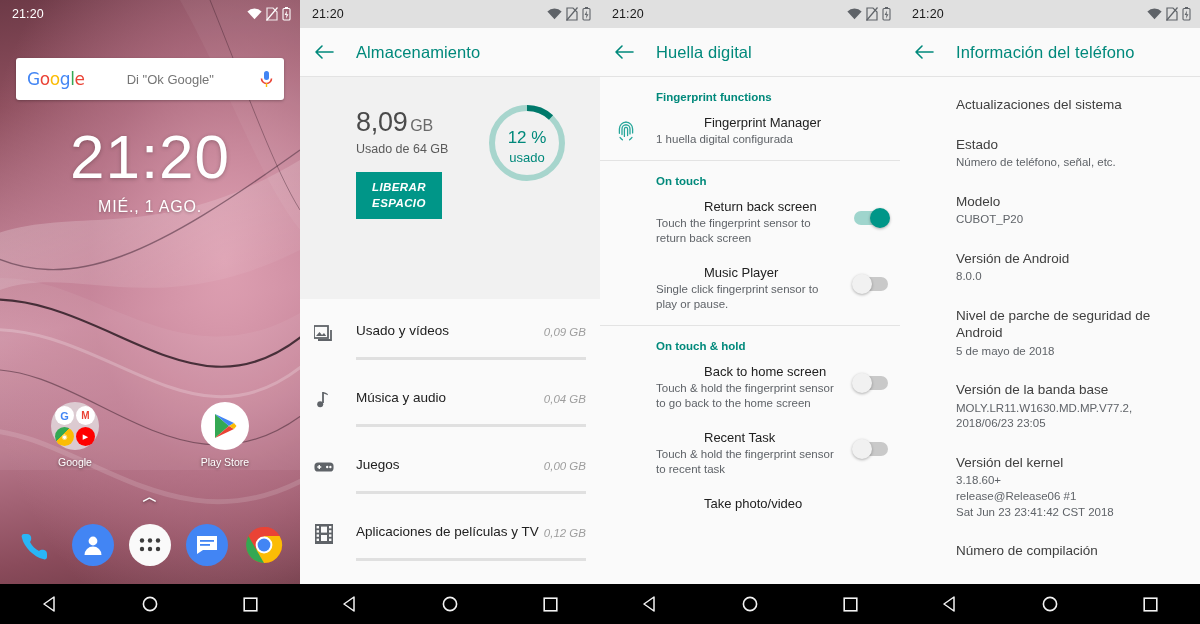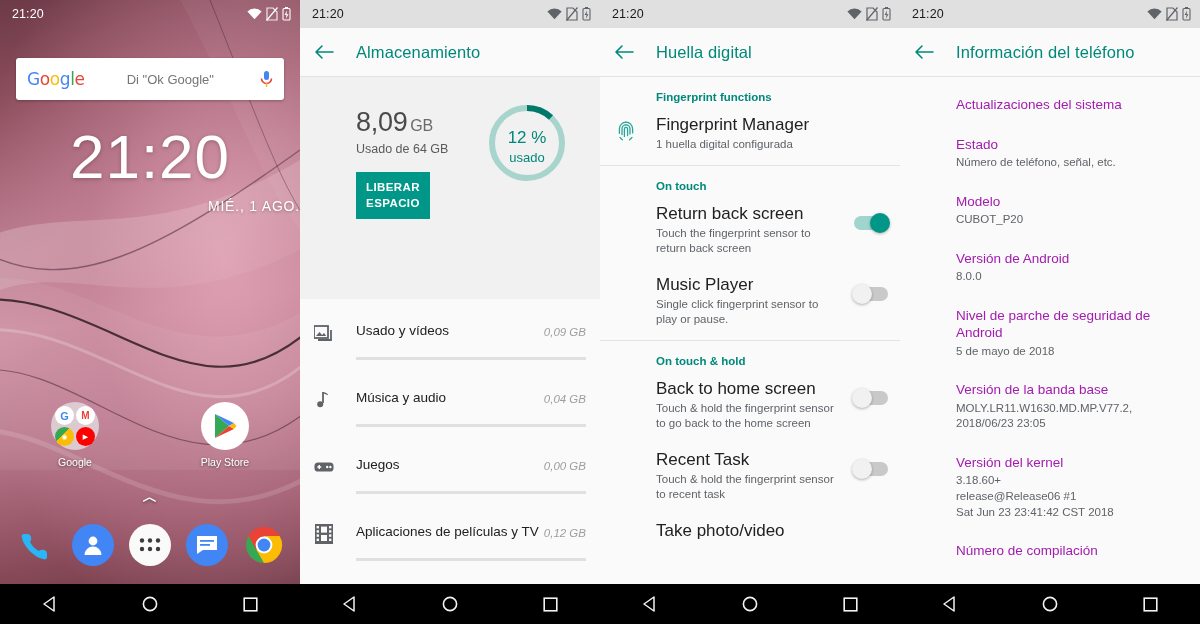--- a/index.html
+++ b/index.html
@@ -27,22 +27,22 @@
   .searchbar { position:absolute; left:16px; top:58px; width:268px; height:42px; background:#fff;
     border-radius:3px; display:flex; align-items:center; padding:0 11px;
     box-shadow:0 1px 3px rgba(0,0,0,.28); }
   .glogo { font-size:17px; letter-spacing:-.4px; font-family:"DejaVu Sans", sans-serif; }
   .glogo .b{color:#4285F4}.glogo .r{color:#EA4335}.glogo .y{color:#FBBC05}.glogo .g{color:#34A853}
   .sb-hint { flex:1; text-align:center; color:#757575; font-size:13px; padding-right:4px; }
 
   .clockbig { position:absolute; left:0; right:0; top:126px; text-align:center; color:#fff;
     font-size:62px; font-weight:300; letter-spacing:1px; line-height:1;
     text-shadow:0 1px 4px rgba(0,0,0,.25); font-family:"Liberation Sans", sans-serif; }
-  .datesm { position:absolute; left:0; right:0; top:198px; text-align:right; color:#fff;
-    font-size:14px; letter-spacing:.8px; text-shadow:0 1px 3px rgba(0,0,0,.3); }
+  .datesm { position:absolute; left:0; right:0; top:198px; text-align:center; color:#fff;
+    font-size:16px; letter-spacing:.8px; text-shadow:0 1px 3px rgba(0,0,0,.3); }
 
   .appgrid { position:absolute; left:0; right:0; top:402px; display:flex; }
   .appcell { flex:1; display:flex; flex-direction:column; align-items:center; }
   .appcell .lbl { margin-top:6px; color:#fff; font-size:10.5px; text-shadow:0 1px 3px rgba(0,0,0,.55); }
   .ico48 { width:48px; height:48px; border-radius:50%; position:relative; }
   .folder { background:rgba(225,215,218,.85); display:grid; grid-template-columns:1fr 1fr;
     grid-template-rows:1fr 1fr; gap:2px; padding:4px; }
   .folder span { border-radius:50%; background:#fff; display:flex; align-items:center;
     justify-content:center; font-size:9px; overflow:hidden; }
   .duo { background:#4285F4; display:flex; align-items:center; justify-content:center; }
@@ -64,51 +64,51 @@
   .appbar { height:48px; display:flex; align-items:center; padding:0 0 0 14px; background:#fafafa; }
   .appbar .title { color:#00897b; font-size:16.5px; margin-left:22px; letter-spacing:.1px; }
   .divline { height:1px; background:#e3e3e3; }
 
   .storbody { background:#f1f1f1; height:222px; position:relative; padding:20px 0 0 0; }
   .storleft { padding-left:56px; padding-top:10px; }
   .bignum { font-size:27px; color:#4a4a4a; font-weight:400; letter-spacing:-.3px; }
   .bignum .u { font-size:16px; color:#6a6a6a; margin-left:3px; }
   .usedof { font-size:12.5px; color:#5a5a5a; margin-top:4px; }
   .freebtn { margin-top:16px; background:#009688; color:#fff; font-size:11.5px; font-weight:bold;
-    letter-spacing:.4px; line-height:1.35; padding:8px 10px; display:inline-block; text-align:center;
-    border:none; cursor:pointer; }
+    letter-spacing:.4px; line-height:1.35; padding:8px 16px; display:inline-block; text-align:center;
+    border:none; cursor:pointer;font-style:italic; }
   .donut { position:absolute; left:185px; top:24px; width:84px; height:84px; }
   .donut .pct { position:absolute; left:0; right:0; top:27px; text-align:center; color:#00897b;
     font-size:17px; }
   .donut .sub { position:absolute; left:0; right:0; top:49px; text-align:center; color:#00897b;
     font-size:13px; }
 
   .storlist { background:#fafafa; padding-top:4px; }
   .sitem { position:relative; height:67px; }
   .sitem .ic { position:absolute; left:14px; top:20px; width:20px; height:20px; color:#5f6368; }
   .sitem .nm { position:absolute; left:56px; top:20px; font-size:13.5px; color:#212121; }
   .sitem .sz { position:absolute; right:14px; top:23px; font-size:11.5px; color:#9e9e9e;font-style:italic; }
   .sitem .bar { position:absolute; left:56px; right:14px; bottom:10px; height:3px; background:#e0e0e0; }
 
   
   .seclbl { color:#00897b; font-size:11.5px; font-weight:bold; padding:14px 0 6px 56px; }
   .fprow { position:relative; padding:6px 62px 12px 56px; }
   .fprow .ic { position:absolute; left:14px; top:10px; width:24px; height:24px; }
-  .fprow .ti { font-size:17px; color:#212121; }
+  .fprow .ti { font-size:13px; color:#212121;margin-left:48px; }
   .fprow .su { font-size:11.5px; color:#5f6368; line-height:1.35; margin-top:2px; }
   .tog { position:absolute; right:12px; top:18px; width:34px; height:14px; border-radius:7px; }
   .tog .knob { position:absolute; top:-3px; width:20px; height:20px; border-radius:50%;
     box-shadow:0 1px 3px rgba(0,0,0,.3); }
   .tog.on { background:#9fd5cd; }
   .tog.on .knob { right:-2px; background:#009688; }
   .tog.off { background:#c9c9c9; }
   .tog.off .knob { left:-2px; background:#f1f1f1; }
 
   .inforow { padding:11px 16px 11px 56px; }
-  .inforow .ti { font-size:13.5px; color:#a21caf; line-height:1.3; }
+  .inforow .ti { font-size:13.5px; color:#404040; line-height:1.3; }
   .inforow .su { font-size:11.5px; color:#5f6368; line-height:1.35; margin-top:2px; }
   .scrollw { overflow:hidden; height:556px; }
   .tiny { font-size:11px; }
 </style>
 </head>
 <body>
 
 <div class="stage">
 
   <div class="panel home">

